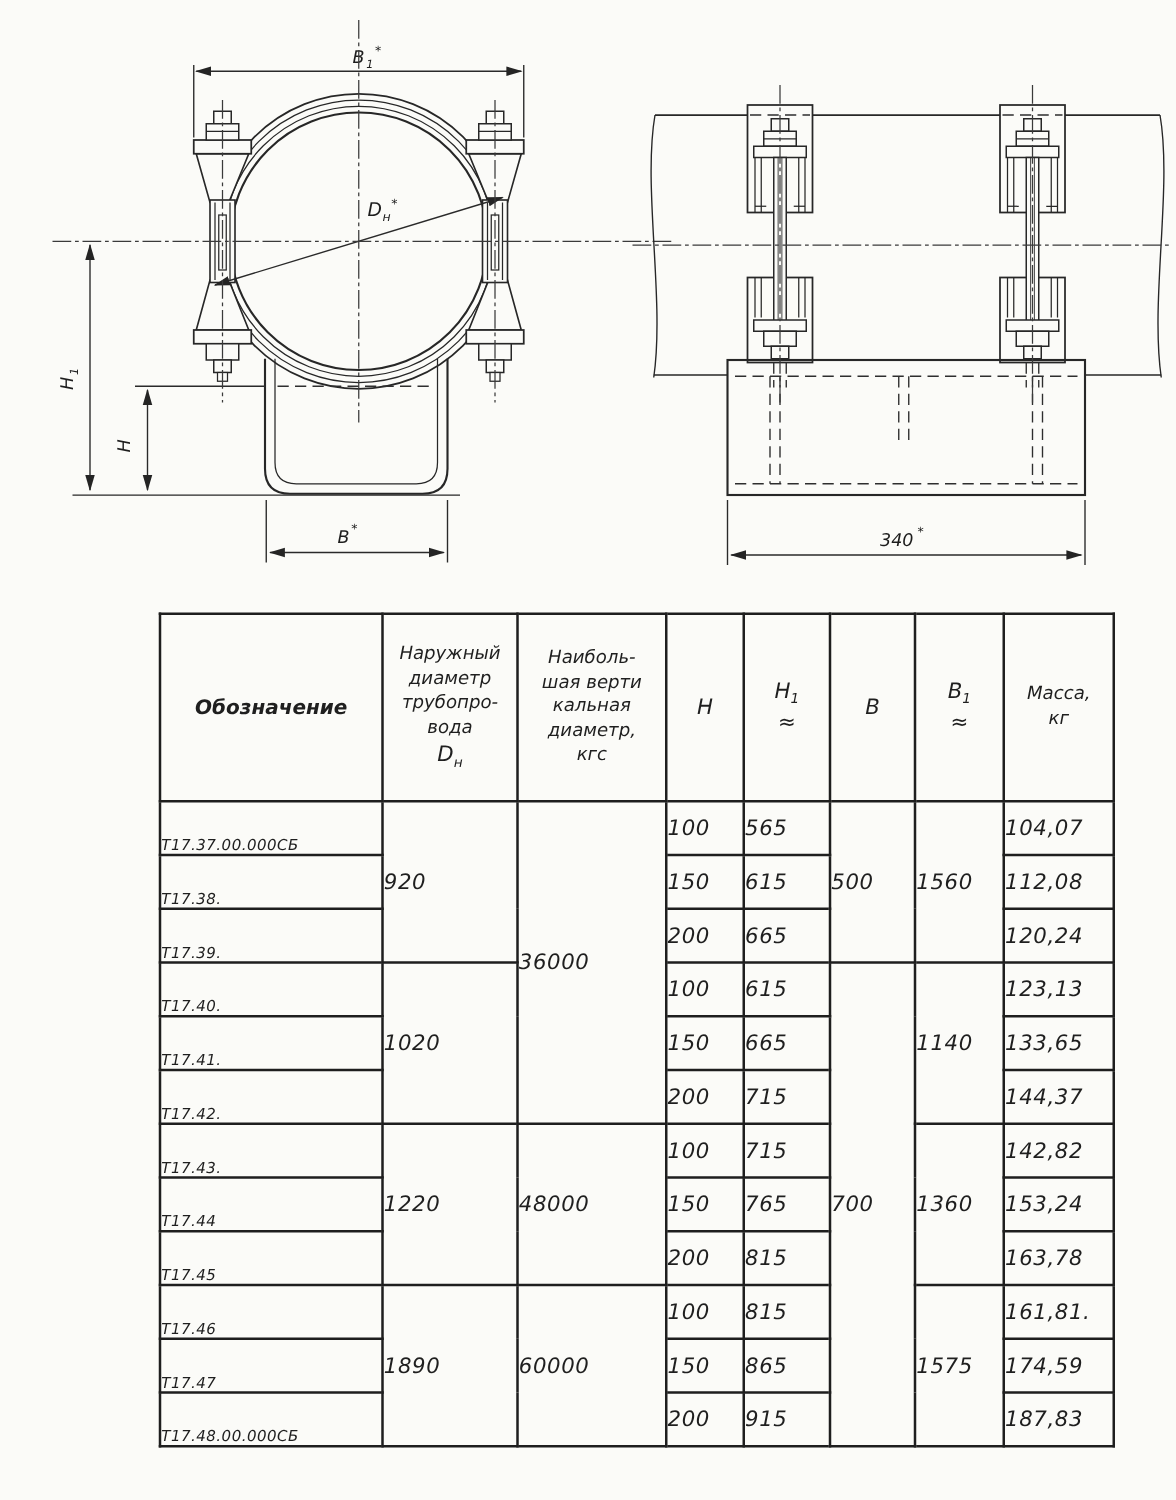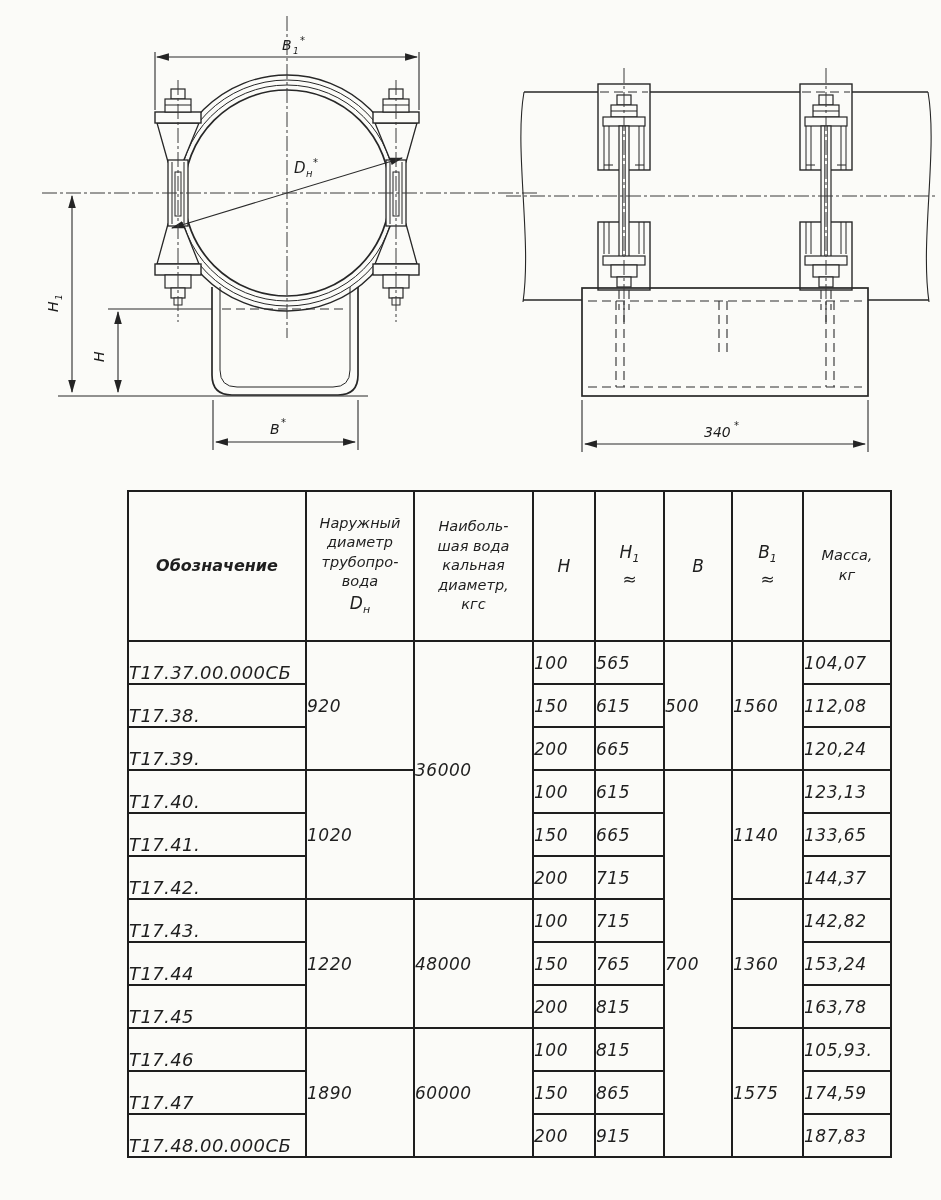--- a/index.html
+++ b/index.html
@@ -14,21 +14,21 @@
   svg .dimtxt{font-family:"DejaVu Sans",sans-serif;font-style:italic;fill:#1d1d1d;}
   table.spec{position:absolute;left:127px;top:490px;width:763px;border-collapse:collapse;
              table-layout:fixed;background:transparent;}
   table.spec th,table.spec td{border:2.5px solid #1e1e1e;font-style:italic;font-weight:normal;
              overflow:hidden;padding:0;}
   table.spec thead tr{height:150px;}
   table.spec tbody tr{height:43px;}
   th.hdr{font-size:14.5px;line-height:1.35;text-align:center;vertical-align:middle;}
   th.hdr .sym{font-size:17px;}
   th.hdr sub{font-size:11px;}
-  td.desig{font-size:18px;text-align:left;vertical-align:bottom;
+  td.desig{font-size:12px;text-align:left;vertical-align:bottom;
            padding:0 0 4px 10px;letter-spacing:.4px;white-space:nowrap;}
   td.val{font-size:17px;text-align:left;vertical-align:middle;letter-spacing:.5px;}
 </style>
 </head>
 <body>
 
 <div class="page">
 
   <svg width="941" height="486" viewBox="0 0 941 486">
     <defs>
@@ -254,21 +254,21 @@
           <div>Наружный</div>
           <div>диаметр</div>
           <div>трубопро-</div>
           <div>вода</div>
           <div class="sym">
             <span>D</span><sub>н</sub>
           </div>
         </th>
         <th class="hdr">
           <div>Наиболь-</div>
-          <div>шая вода</div>
+          <div>шая верти</div>
           <div>кальная</div>
           <div>диаметр,</div>
           <div>кгс</div>
         </th>
         <th class="hdr">
           <div class="sym"><span>Н</span></div>
         </th>
         <th class="hdr">
           <div class="sym"><span>Н</span><sub>1</sub></div>
           <div class="sym">≈</div>
@@ -351,21 +351,21 @@
         <td class="val">815</td>
         <td class="val">163,78</td>
       </tr>
       <tr>
         <td class="desig">Т17.46</td>
         <td class="val" rowspan="3">1890</td>
         <td class="val" rowspan="3">60000</td>
         <td class="val">100</td>
         <td class="val">815</td>
         <td class="val" rowspan="3">1575</td>
-        <td class="val">105,93.</td>
+        <td class="val">161,81.</td>
       </tr>
       <tr>
         <td class="desig">Т17.47</td>
         <td class="val">150</td>
         <td class="val">865</td>
         <td class="val">174,59</td>
       </tr>
       <tr>
         <td class="desig">Т17.48.00.000СБ</td>
         <td class="val">200</td>

